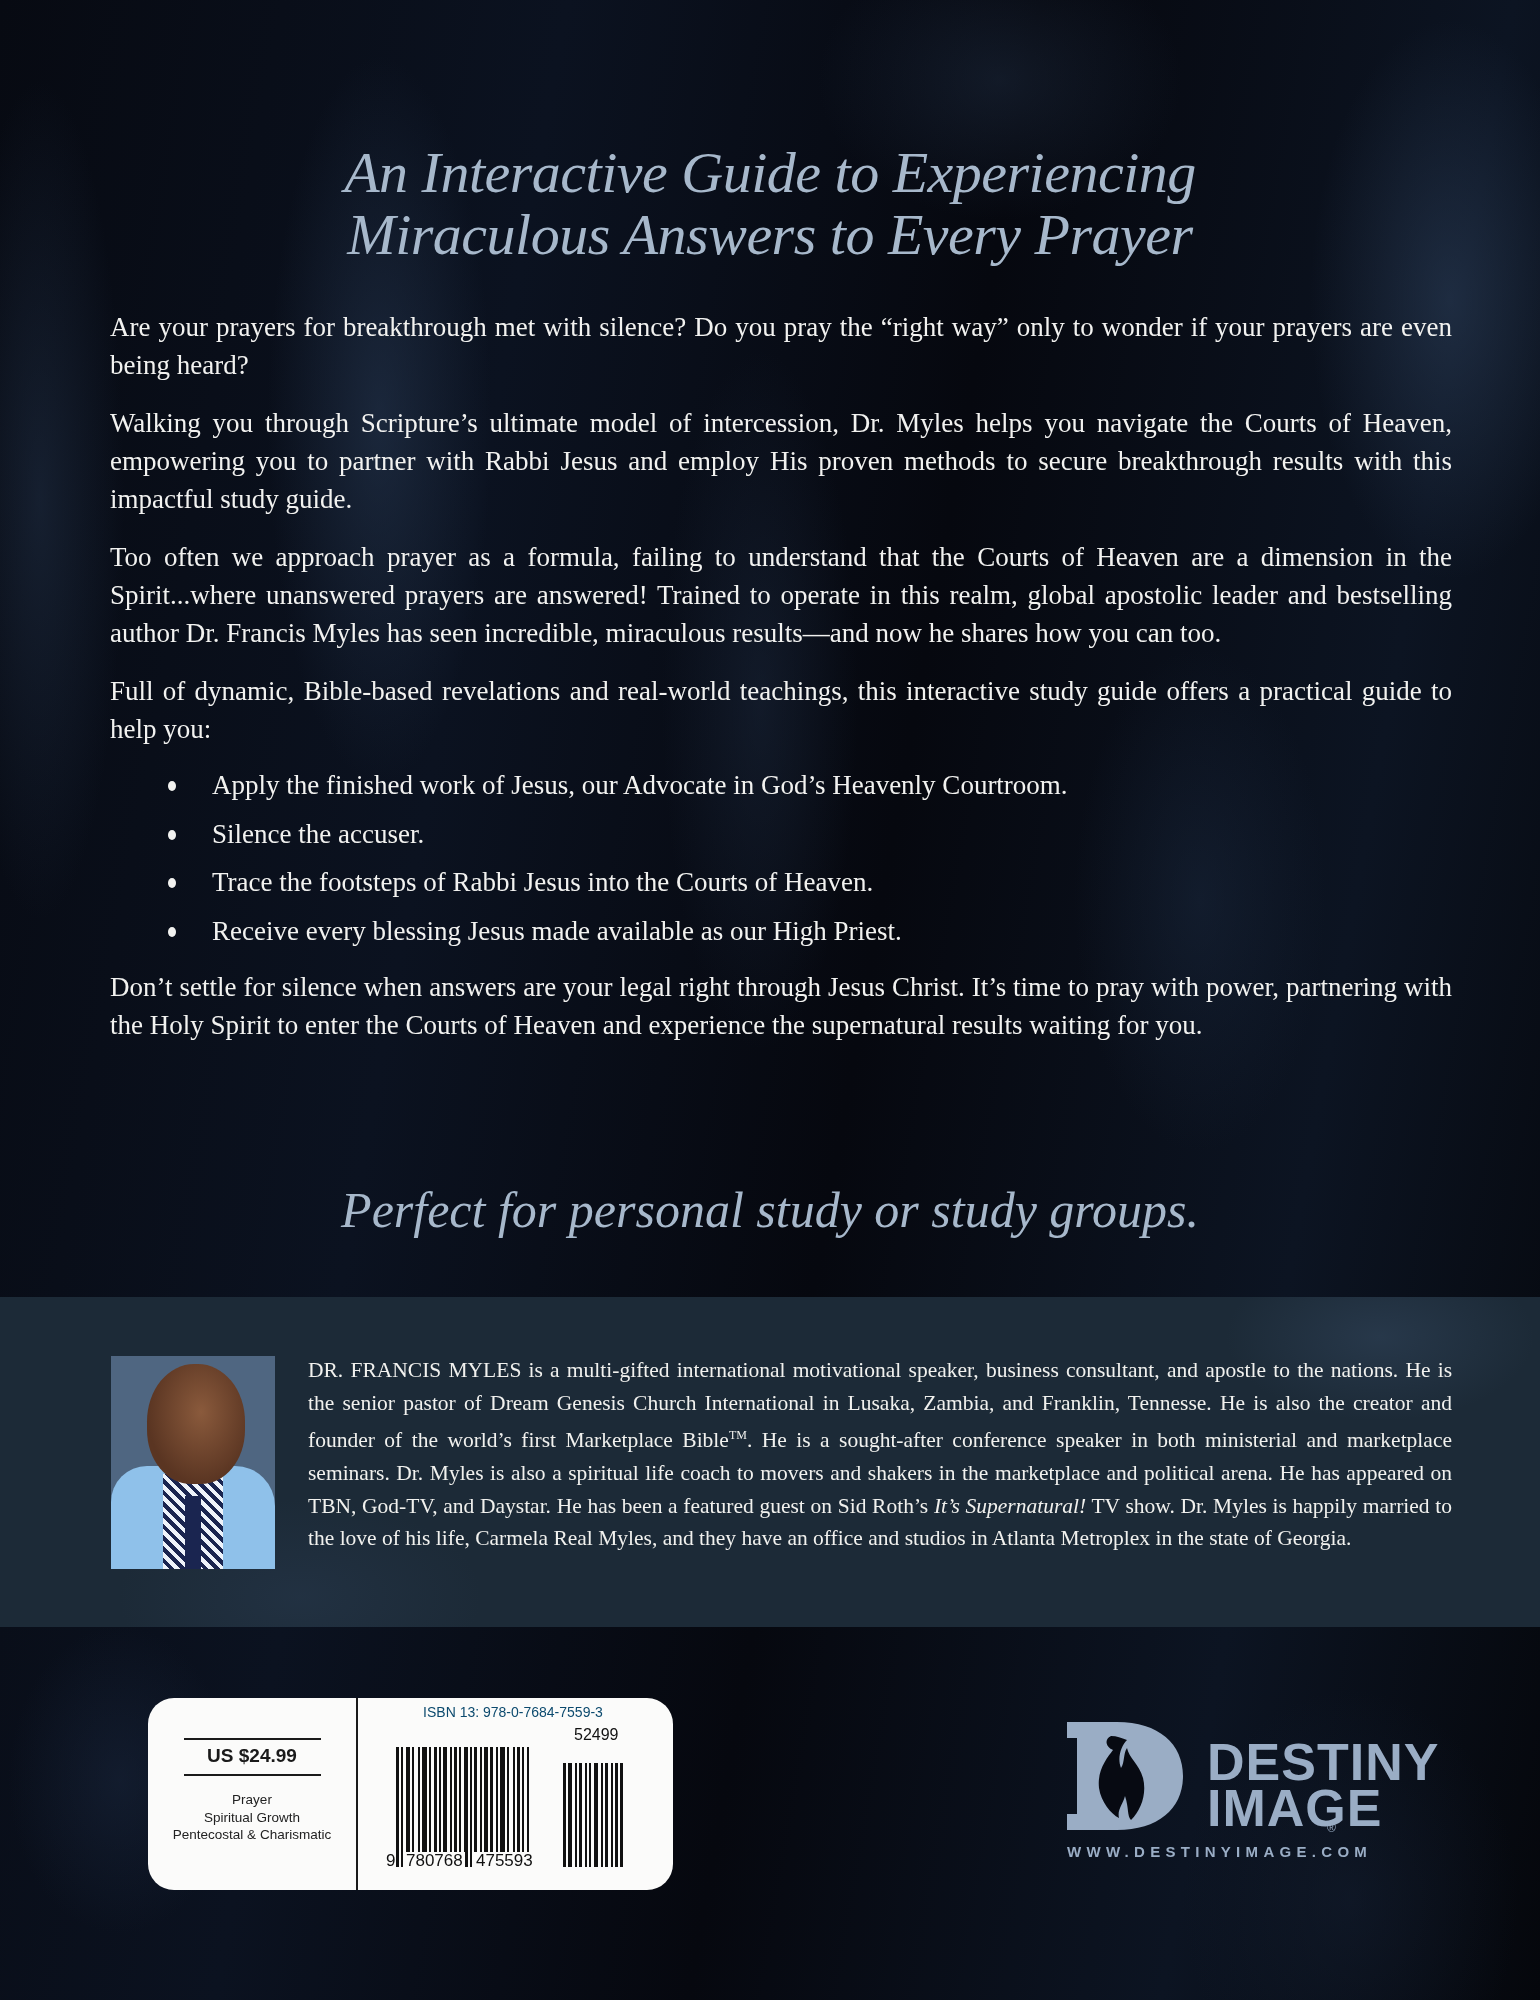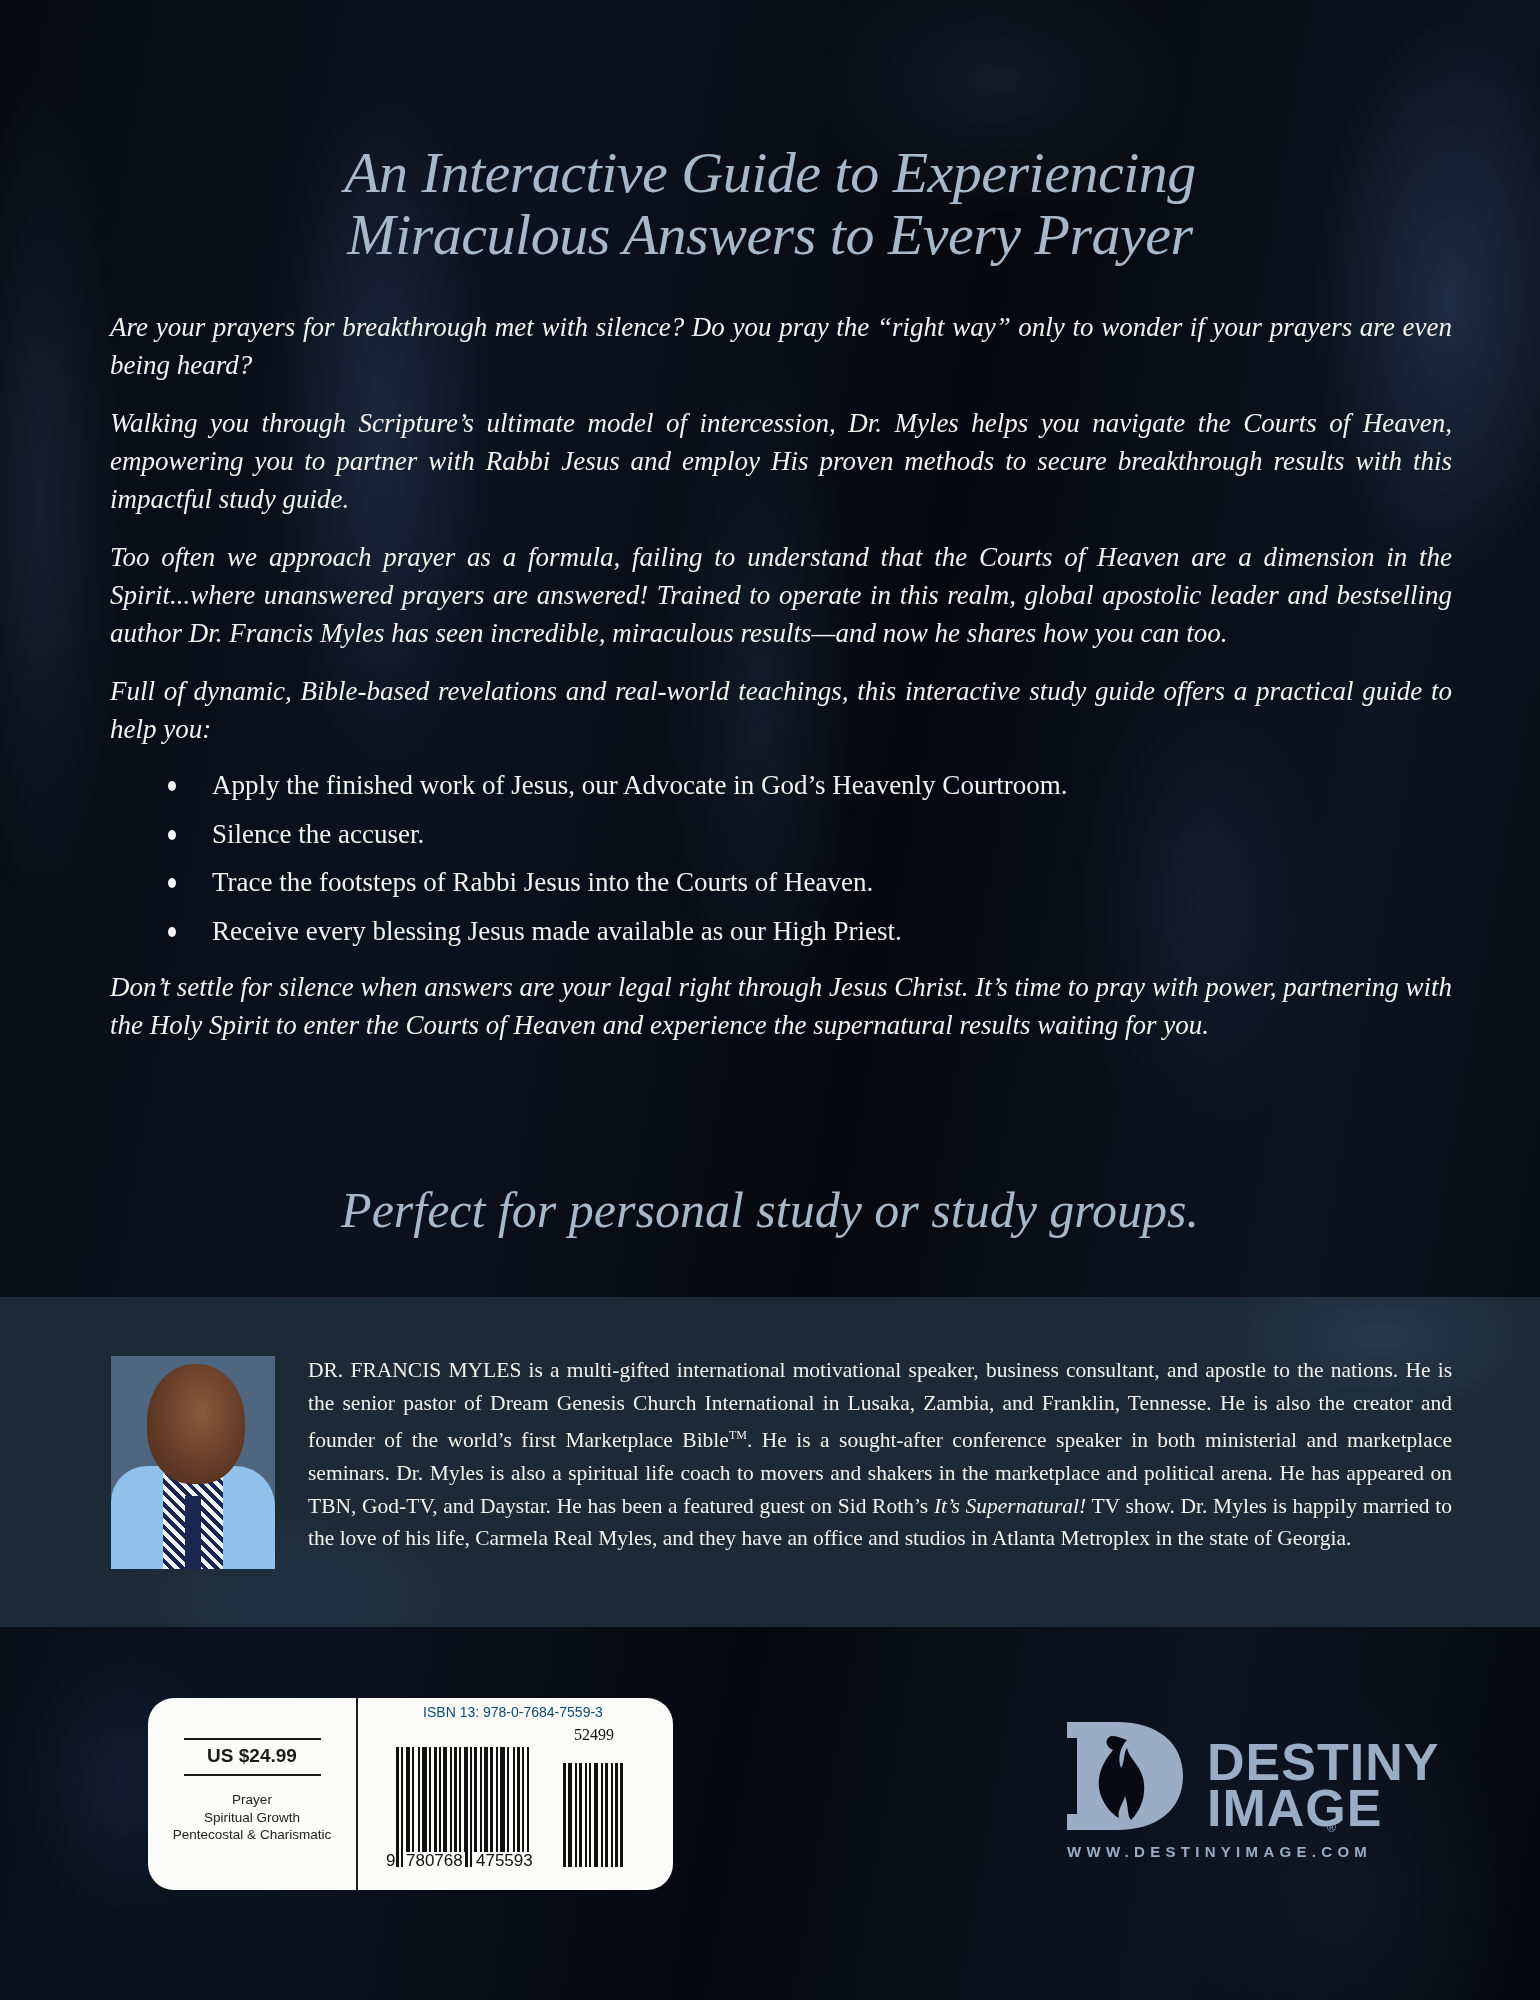--- a/index.html
+++ b/index.html
@@ -25,21 +25,21 @@
     position:absolute; left:0; width:1540px; top:134px;
     text-align:center; color:#a7b8cb;
     font-style:italic; font-size:58px; line-height:62px;
     letter-spacing:-0.5px;
     margin-top:8px;
   }
   .body-text {
     position:absolute; left:110px; width:1342px; top:308px;
     color:#f2f2f0; font-size:27px; line-height:38px;
   }
-  .body-text p { margin:0 0 20px 0; text-align:justify;font-style:italic; }
+  .body-text p { margin:0 0 20px 0; text-align:justify; }
   .body-text ul { list-style:none; margin:0 0 18px 0; padding:0; }
   .body-text li { position:relative; padding-left:102px; line-height:38px; margin-bottom:10.5px; }
   .body-text li .bullet {
     position:absolute; left:58px; top:15px; width:8px; height:10px; border-radius:50%;
     background:#f2f2f0;
   }
   .tagline {
     position:absolute; left:0; width:1540px; top:1180px; text-align:center;
     color:#a7b8cb; font-style:italic; font-size:50px; line-height:60px;
   }
@@ -92,21 +92,21 @@
     position:absolute; left:210px; width:310px; top:6px; text-align:center;
     font-family:"Liberation Sans", sans-serif; font-size:14px; color:#0c4a6e;
   }
   .barcode { position:absolute; display:flex; align-items:stretch; }
   .barcode span { display:block; background:#111; height:100%; }
   .bc-digits {
     position:absolute; font-family:"Liberation Sans", sans-serif; font-size:17px; color:#111;
     background:#fbfbfa; line-height:18px;
   }
   .addon-digits {
-    position:absolute; left:426px; top:28px; font-family:Liberation Serif, serif; font-size:16px; color:#111;
+    position:absolute; left:426px; top:28px; font-family:Liberation Sans, sans-serif; font-size:16px; color:#111;
   }
   .logo { position:absolute; left:1067px; top:1720px; width:360px; height:150px; color:#9aadc5; }
   .logo-d { position:absolute; left:0; top:2px; width:116px; height:108px; }
   .logo-word {
     position:absolute; left:140px; font-family:"Liberation Sans", sans-serif; font-weight:bold;
     font-size:52px; line-height:48px; letter-spacing:1px;
   }
   .logo-reg { position:absolute; left:260px; top:101px; font-family:"Liberation Sans", sans-serif; font-size:12px; }
   .logo-url {
     position:absolute; left:0; top:123px; width:350px; font-family:"Liberation Sans", sans-serif;

